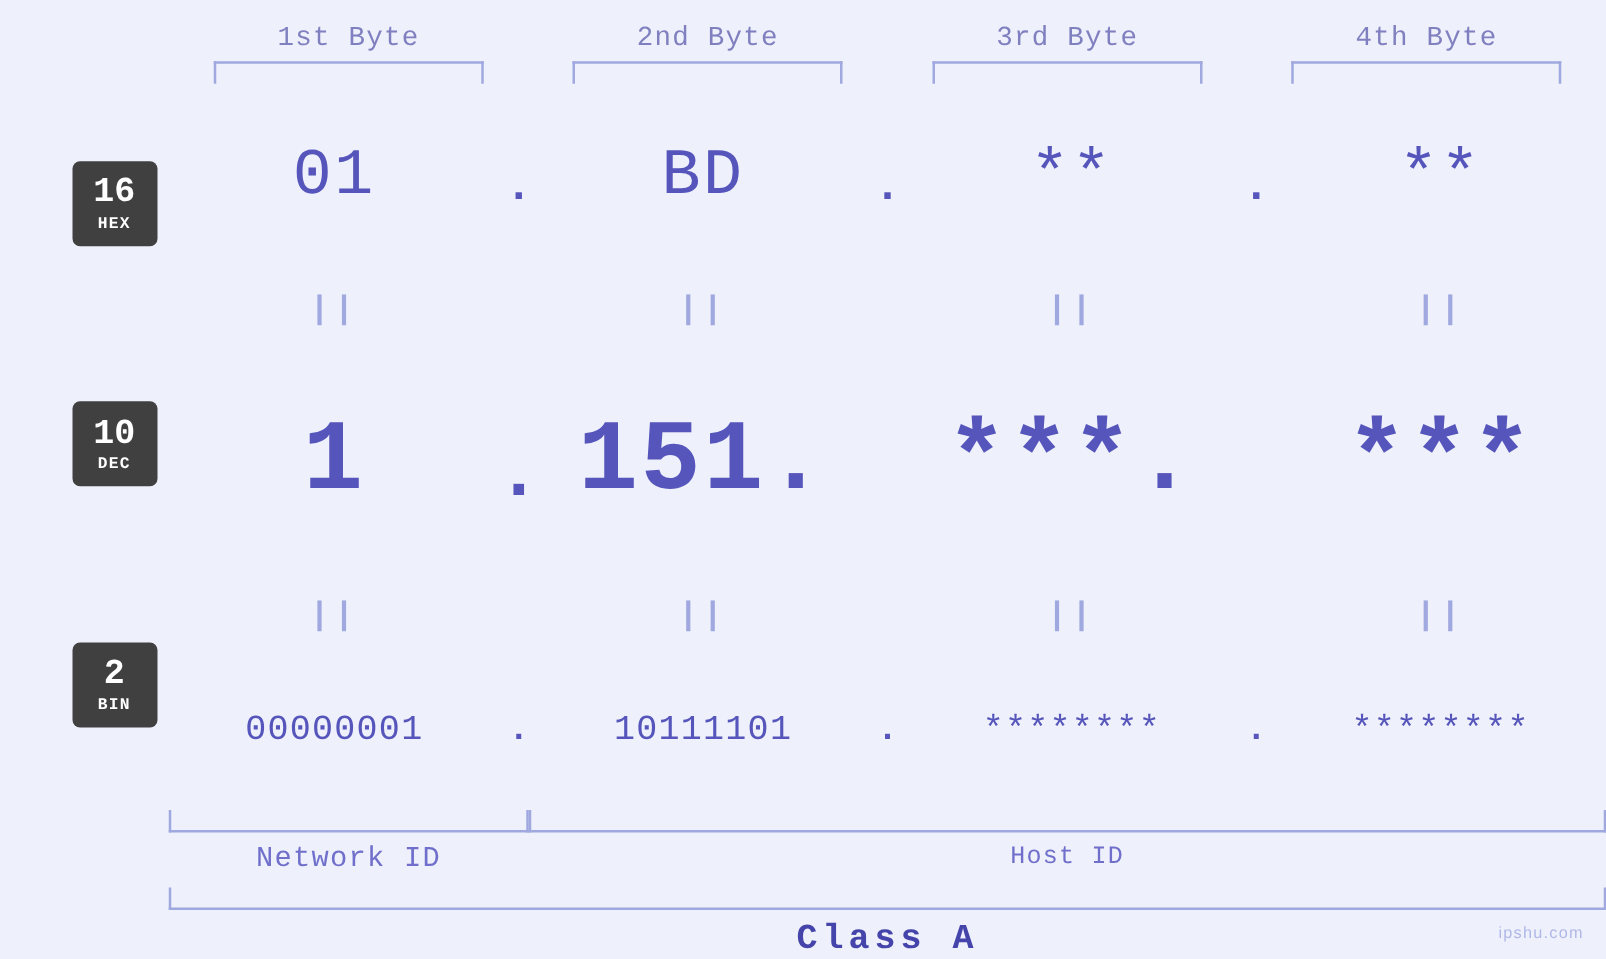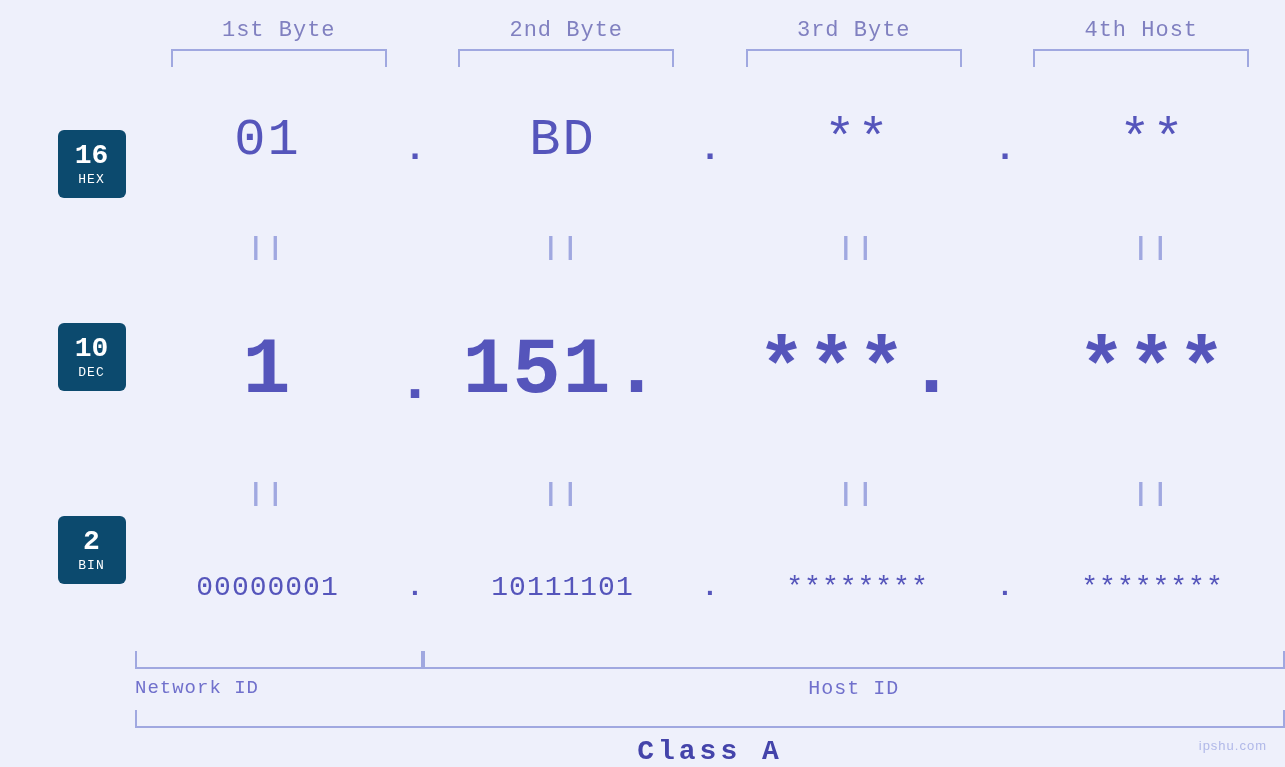--- a/index.html
+++ b/index.html
@@ -76,40 +76,40 @@
       display: flex;
       flex-direction: column;
       align-items: center;
       justify-content: space-around;
       padding: 10px 0;
       gap: 20px;
       padding-left: 48px;
     }
 
     .base-badge {
-      background: #0c4a6e;
+      background: #404040;
       color: white;
       border-radius: 6px;
       width: 68px;
       height: 68px;
       display: flex;
       flex-direction: column;
       align-items: center;
       justify-content: center;
     }
 
     .base-badge .num {
       font-size: 28px;
       font-weight: bold;
       line-height: 1.1;
     }
 
     .base-badge .lbl {
       font-size: 13px;
-      font-weight: normal;
+      font-weight: bold;
       letter-spacing: 1px;
     }
 
     
     .ip-rows {
       flex: 1;
       display: flex;
       flex-direction: column;
       justify-content: space-around;
       padding: 8px 0;
@@ -200,23 +200,23 @@
     }
 
     .id-labels {
       display: flex;
       width: 100%;
       margin-top: 8px;
     }
 
     .network-id-label {
       width: 25%;
-      text-align: left;
+      text-align: center;
       color: #7070cc;
-      font-size: 19px;
+      font-size: 23px;
       font-family: 'Courier New', Courier, monospace;
       letter-spacing: 1px;
     }
 
     .host-id-label {
       flex: 1;
       text-align: center;
       color: #7070cc;
       font-size: 20px;
       font-family: 'Courier New', Courier, monospace;
@@ -263,21 +263,21 @@
   </style>
 </head>
 <body>
 
 <div class="main-container">
 
   <div class="byte-headers">
     <div class="byte-header">1st Byte</div>
     <div class="byte-header">2nd Byte</div>
     <div class="byte-header">3rd Byte</div>
-    <div class="byte-header">4th Host</div>
+    <div class="byte-header">4th Byte</div>
   </div>
 
   <div class="bracket-row">
     <div class="bracket-cell">
       <div class="bracket"></div>
     </div>
     <div class="bracket-cell">
       <div class="bracket"></div>
     </div>
     <div class="bracket-cell">

